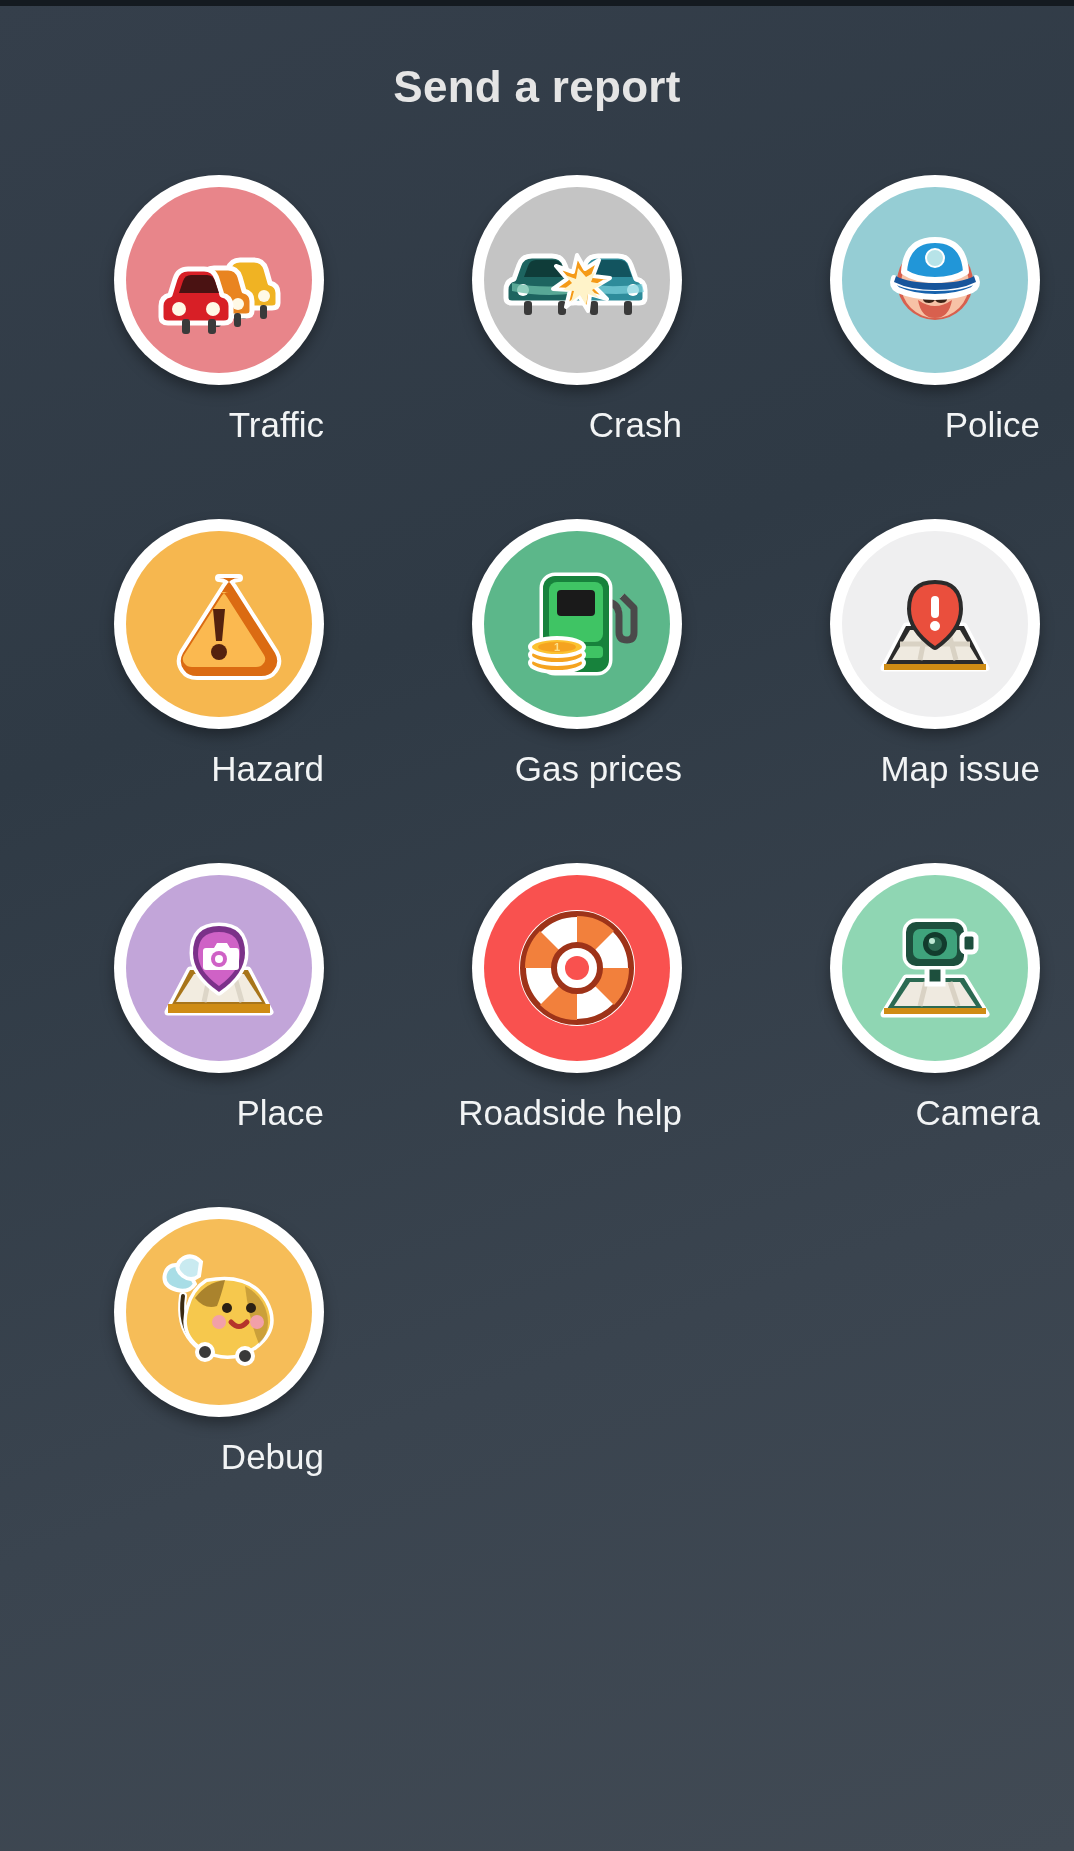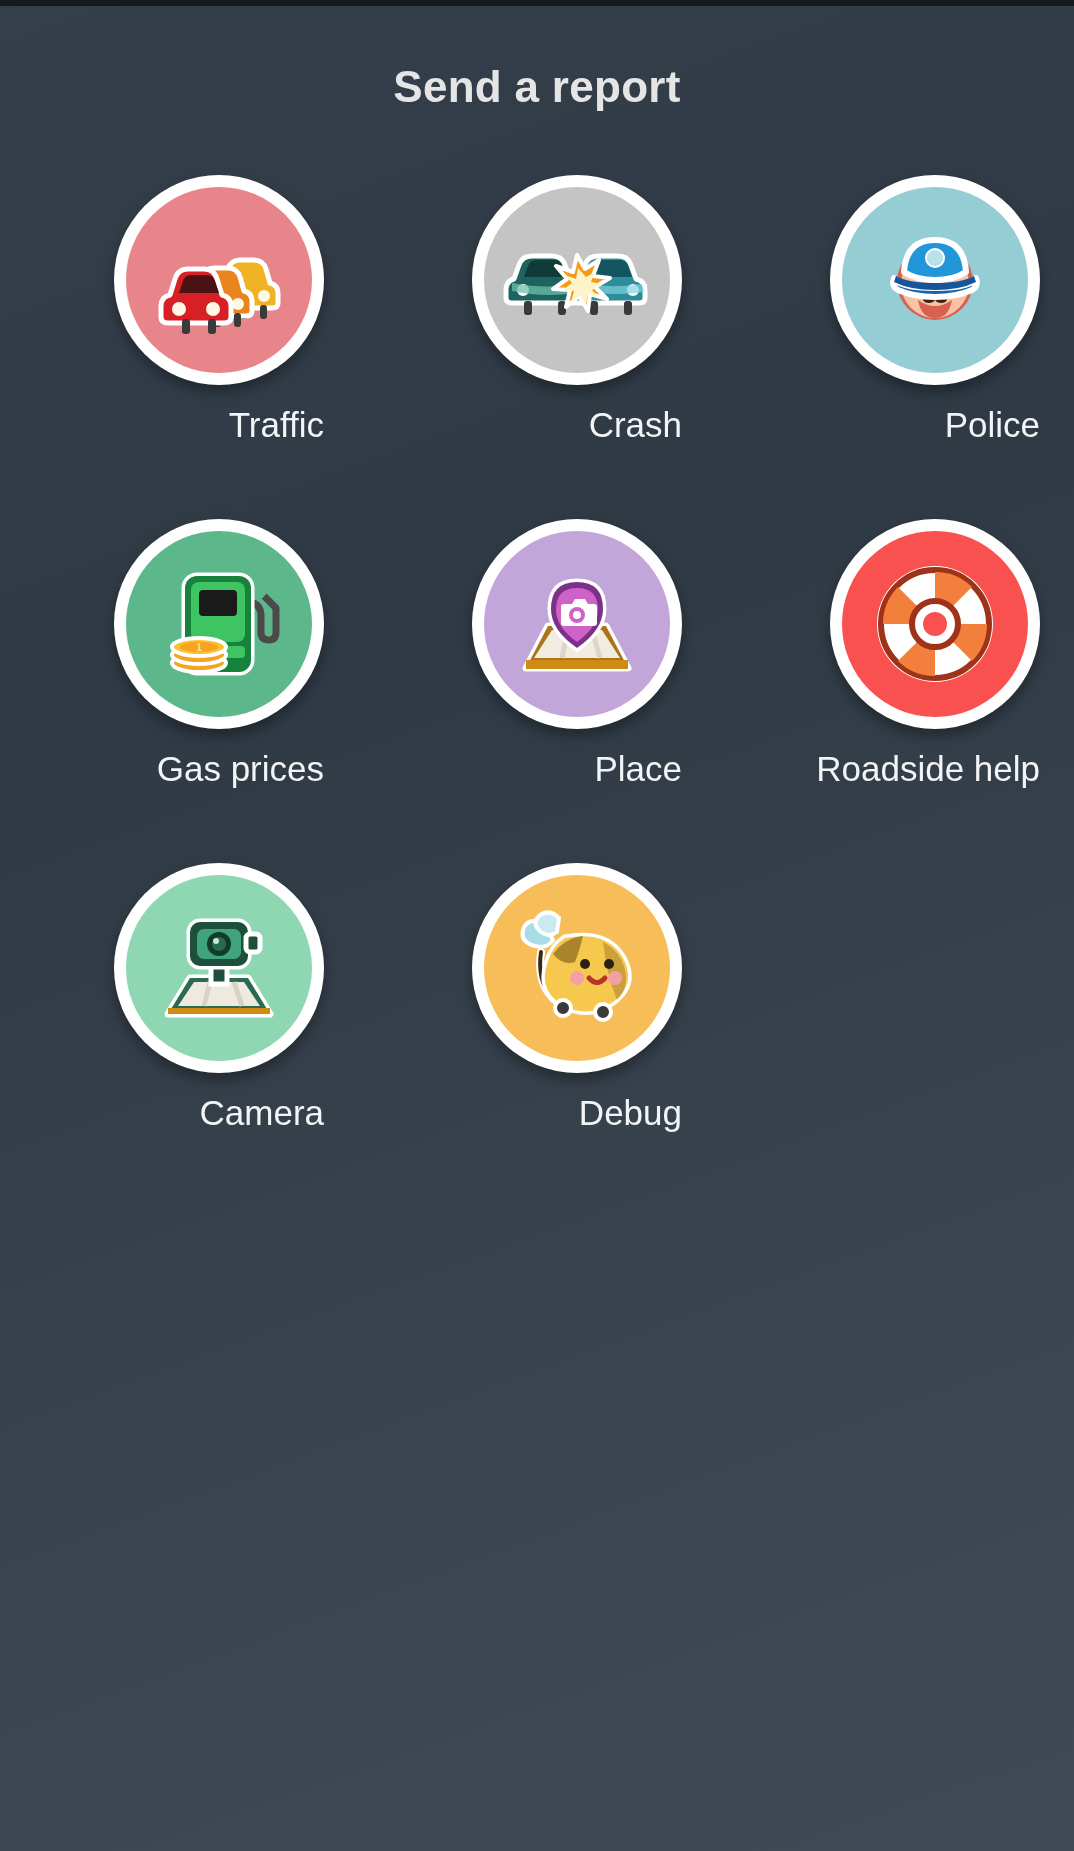--- a/index.html
+++ b/index.html
@@ -161,20 +161,34 @@
             <path d="M34 52 q2-32 31-32 t31 32 q-12 8-31 8 t-31-8z" fill="#2196d8"></path>
           </g>
           <path d="M26 56 q12 7 39 7 t39-7 l2 6 q-16 8-41 8 t-41-8z" fill="#17559b"></path>
           <circle cx="65" cy="38" r="9" fill="#b7e3e8" stroke="#ffffff" stroke-width="2"></circle>
         </svg>
       </div>
     </div>
     <div class="label">Police</div>
   </div>
 
+  <div class="cell">
+    <div class="ring">
+      <div class="disc" style="background:#f6b74f">
+        <svg width="130" height="120" viewBox="0 0 130 120">
+          <path d="M65 14 q9 0 14 9 l42 66 q5 9-1 17 q-4 6-13 6 H43 q-9 0-13-6 q-6-8-1-17 l42-66 q5-9 14-9z" fill="none" stroke="#ffffff" stroke-width="8" stroke-linejoin="round"></path>
+          <path d="M65 14 q9 0 14 9 l42 66 q5 9-1 17 q-4 6-13 6 H43 q-9 0-13-6 q-6-8-1-17 l42-66 q5-9 14-9z" fill="#db6b12"></path>
+          <path d="M65 28 q5 0 8 5 l37 58 q3 5-1 9 q-2 3-7 3 H38 q-5 0-7-3 q-4-4-1-9 l37-58 q3-5 8-5z" fill="#fbb950"></path>
+          <path d="M59 45 h12 l-3 32 h-6z" fill="#54220e"></path>
+          <circle cx="65" cy="88" r="8" fill="#54220e"></circle>
+        </svg>
+      </div>
+    </div>
+    <div class="label">Hazard</div>
+  </div>
 
   <div class="cell">
     <div class="ring">
       <div class="disc" style="background:#5cb78a">
         <svg width="135" height="125" viewBox="0 0 135 125">
           <g stroke="#ffffff" stroke-width="6" stroke-linejoin="round" fill="none">
             <path d="M95 40 q14 0 14 14 v16 q0 8 8 8 q7 0 7-8 V46 l-12-12"></path>
           </g>
           <path d="M95 40 q14 0 14 14 v16 q0 8 8 8 q7 0 7-8 V46 l-12-12" fill="none" stroke="#4a4a4a" stroke-width="7" stroke-linejoin="round"></path>
           <rect x="33" y="14" width="66" height="96" rx="12" fill="none" stroke="#ffffff" stroke-width="7"></rect>
@@ -189,20 +203,40 @@
             <ellipse cx="47" cy="85" rx="19" ry="5" fill="#f5a320"></ellipse>
             <text x="47" y="89" font-family="'Liberation Sans',sans-serif" font-size="11" font-weight="bold" text-anchor="middle" fill="#fbe08a">1</text>
           </g>
         </svg>
       </div>
     </div>
     <div class="label">Gas prices</div>
   </div>
 
 
+  <div class="cell">
+    <div class="ring">
+      <div class="disc" style="background:#efeff0">
+        <svg width="130" height="120" viewBox="0 0 130 120">
+          <path d="M36 62 h58 l22 42 H14z" fill="none" stroke="#ffffff" stroke-width="7" stroke-linejoin="round"></path>
+          <path d="M36 62 h58 l22 42 H14z" fill="#2b2b2b"></path>
+          <path d="M40 66 h50 l18 30 H22z" fill="#efeae0"></path>
+          <path d="M40 66 h50 l18 30 H22z" fill="none"></path>
+          <path d="M56 66 l-6 30 M78 66 l8 30" stroke="#d9d2c4" stroke-width="5" fill="none"></path>
+          <path d="M30 80 h70" stroke="#d9d2c4" stroke-width="5" fill="none"></path>
+          <path d="M14 100 h102 v6 H14z" fill="#cf8c14"></path>
+          <path d="M65 20 q24 0 24 25 q0 20-24 37 q-24-17-24-37 q0-25 24-25z" fill="none" stroke="#2b2b2b" stroke-width="8" stroke-linejoin="round"></path>
+          <path d="M65 20 q24 0 24 25 q0 20-24 37 q-24-17-24-37 q0-25 24-25z" fill="#ea4f3d"></path>
+          <rect x="61" y="32" width="8" height="22" rx="4" fill="#ffffff"></rect>
+          <circle cx="65" cy="62" r="5" fill="#ffffff"></circle>
+        </svg>
+      </div>
+    </div>
+    <div class="label">Map issue</div>
+  </div>
 
   <div class="cell">
     <div class="ring">
       <div class="disc" style="background:#c2a5d9">
         <svg width="130" height="120" viewBox="0 0 130 120">
           <path d="M36 62 h58 l22 42 H14z" fill="none" stroke="#ffffff" stroke-width="7" stroke-linejoin="round"></path>
           <path d="M36 62 h58 l22 42 H14z" fill="#a8751a"></path>
           <path d="M40 66 h50 l18 28 H22z" fill="#f2ece0"></path>
           <path d="M56 66 l-6 28 M80 66 l8 28" stroke="#ddd6c8" stroke-width="5" fill="none"></path>
           <path d="M14 96 h102 v9 H14z" fill="#cf8c14"></path>

